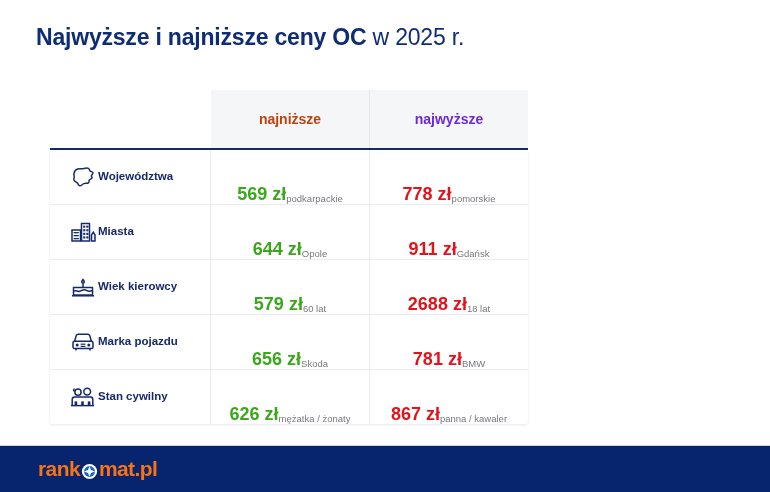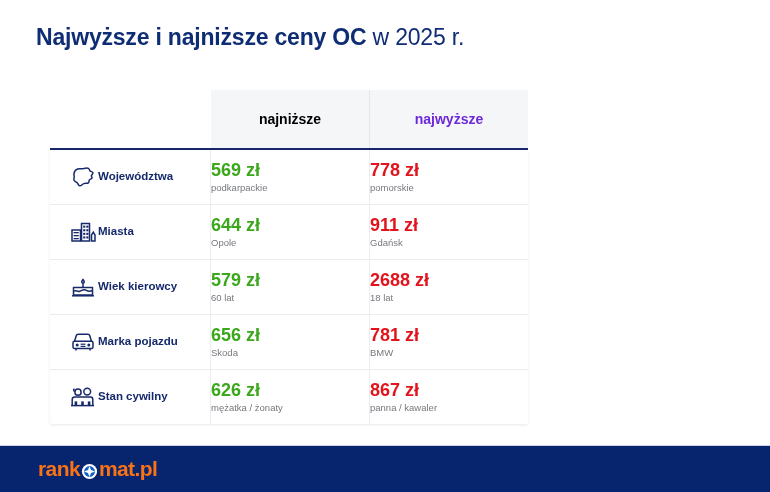--- a/index.html
+++ b/index.html
@@ -54,21 +54,21 @@
   }
   .th {
     flex: 1 1 0;
     background: #f5f6f7;
     display: flex;
     align-items: center;
     justify-content: center;
     font-size: 14px;
     font-weight: bold;
   }
-  .th.low  { color: #000000; }
+  .th.low  { color: #c2410c; }
   .th.high { color: #6d28d9; }
   .th.low  { border-right: 1px solid #e6e7ea; }
 
   .tbody {
     background: #ffffff;
     box-shadow: 0 1px 3px rgba(20,30,70,.10);
     border-radius: 2px;
   }
   .row {
     display: flex;
@@ -97,22 +97,22 @@
   .cat-name {
     font-size: 11.5px;
     font-weight: bold;
     color: #16296b;
     line-height: 1.15;
   }
 
   .cell-val {
     flex: 1 1 0;
     display: flex;
-    flex-direction: column;
-    align-items: flex-start;
+    flex-direction: row;
+    align-items: flex-end;
     justify-content: center;
   }
   .cell-val.low { border-right: 1px solid #ebecef; }
   .price {
     font-size: 18px;
     font-weight: bold;
     line-height: 1.05;
   }
   .price.low  { color: #3ba81c; }
   .price.high { color: #e3131b; }

